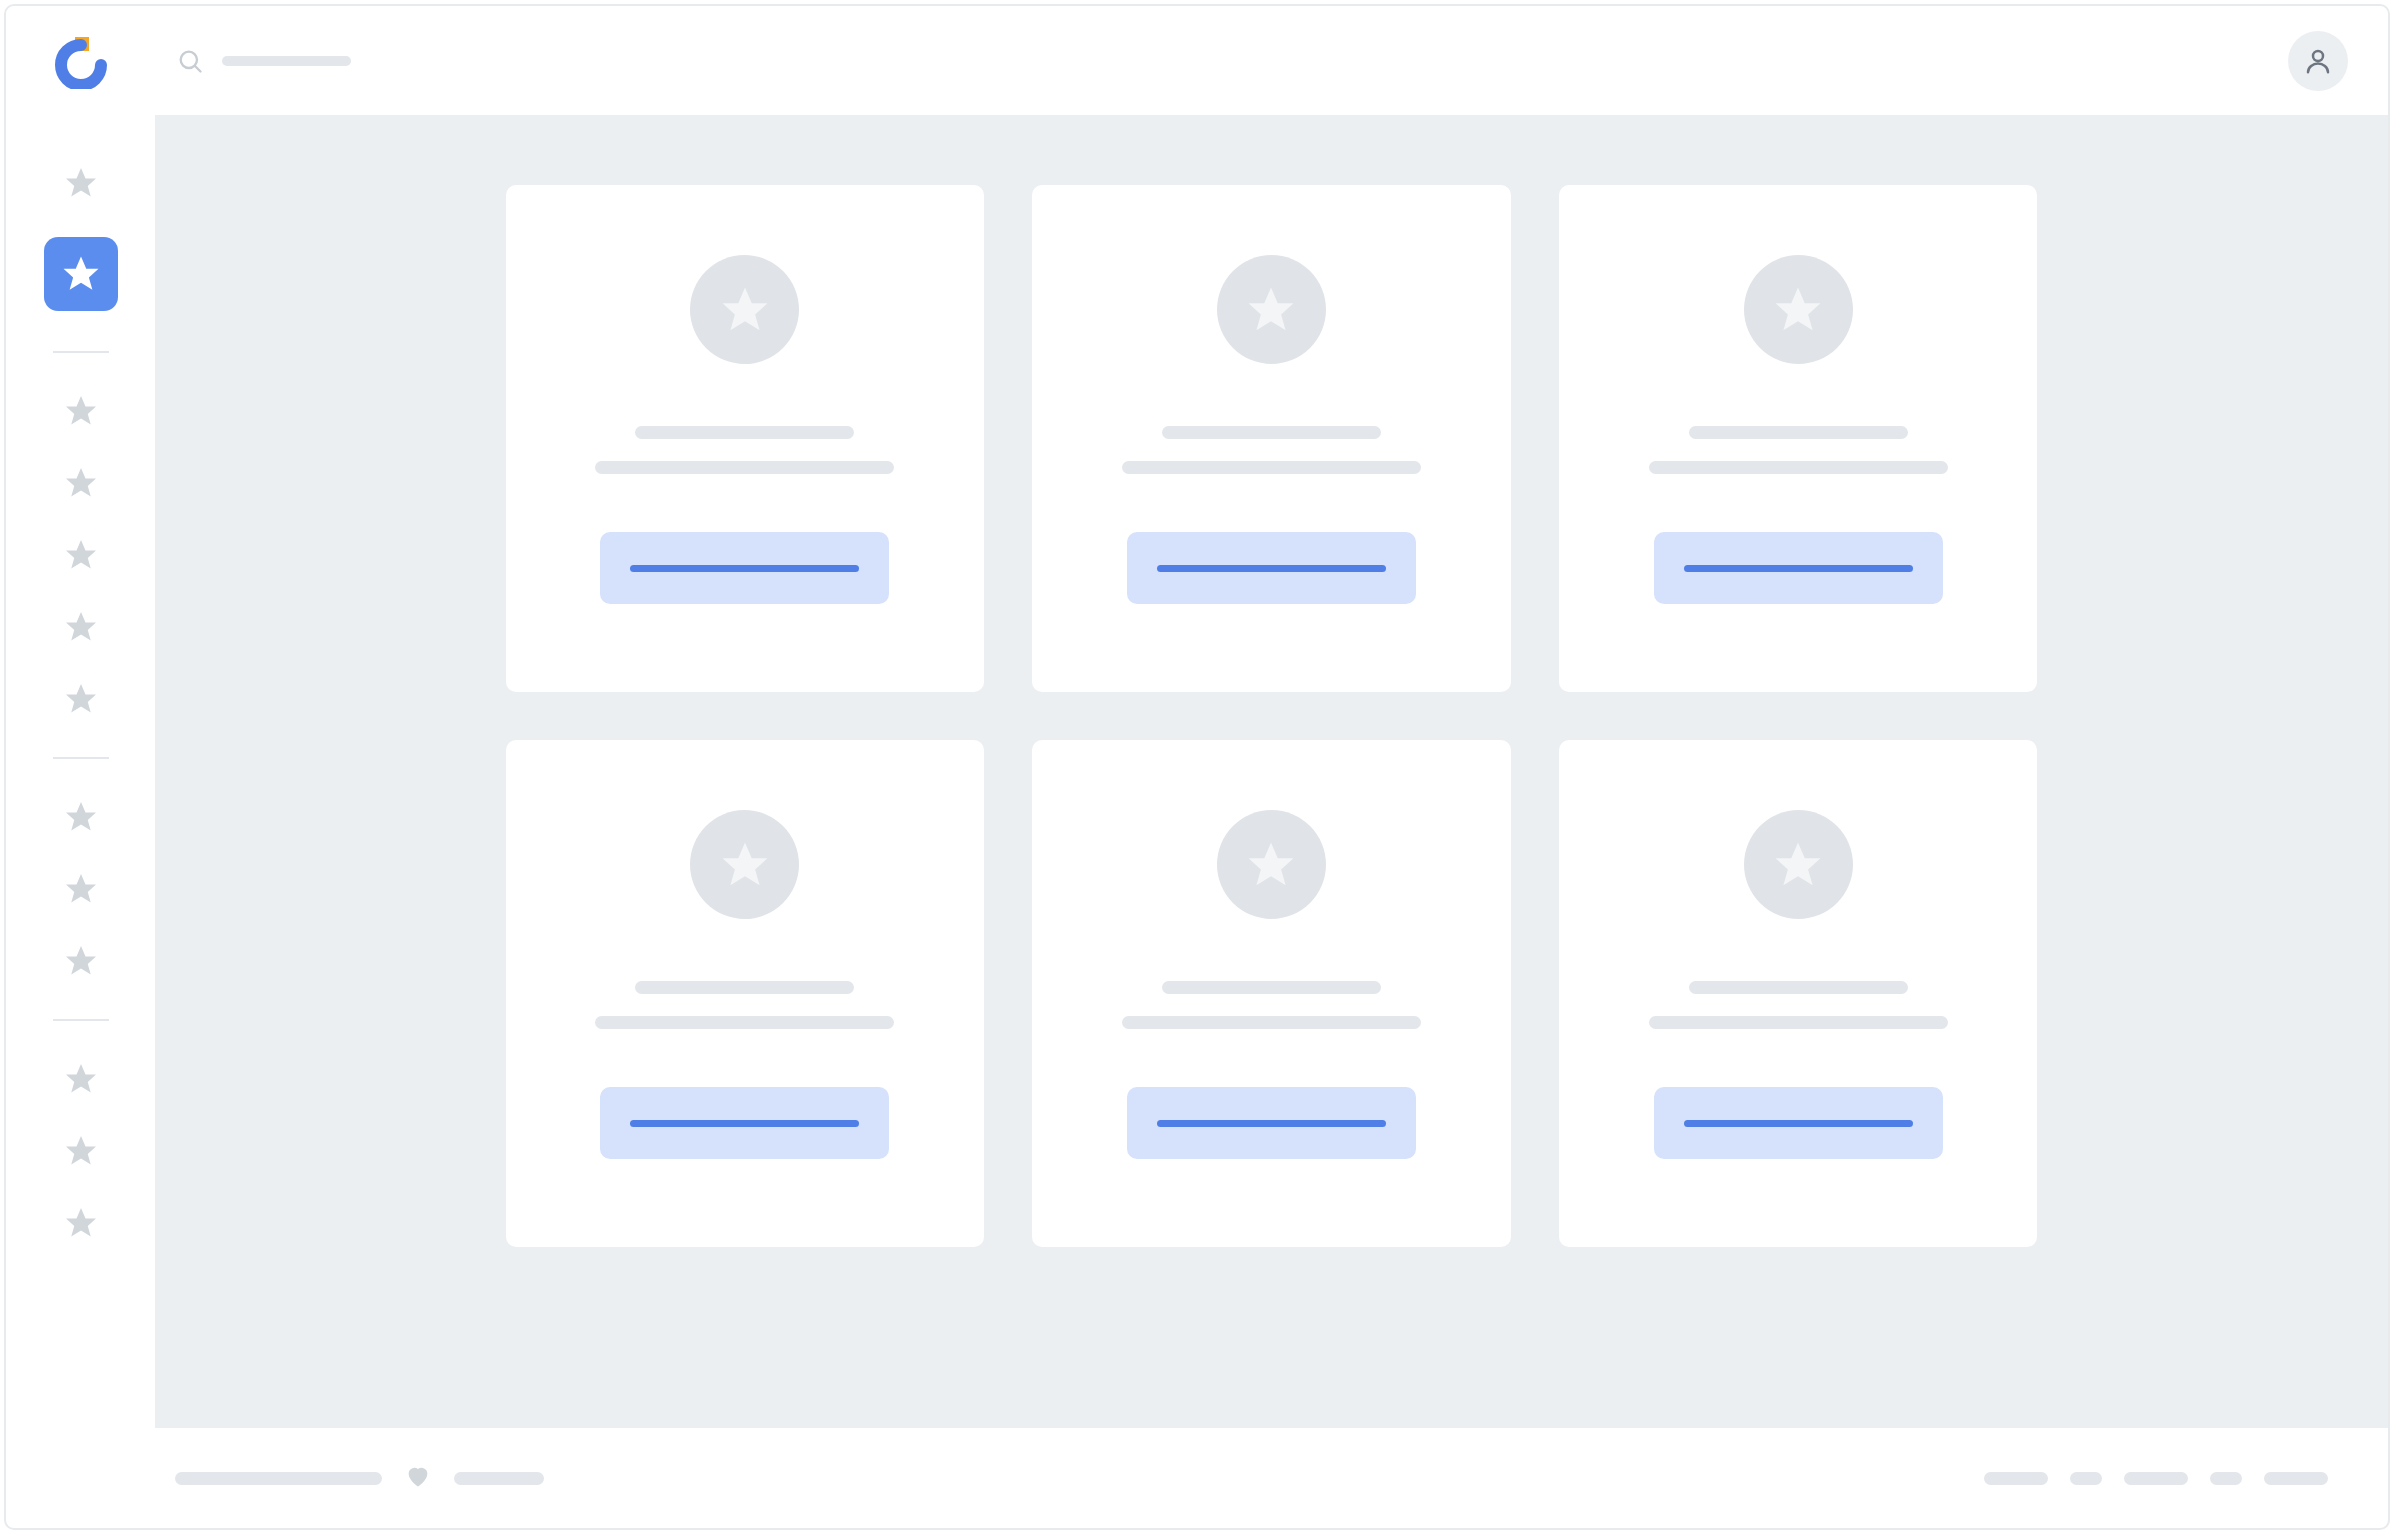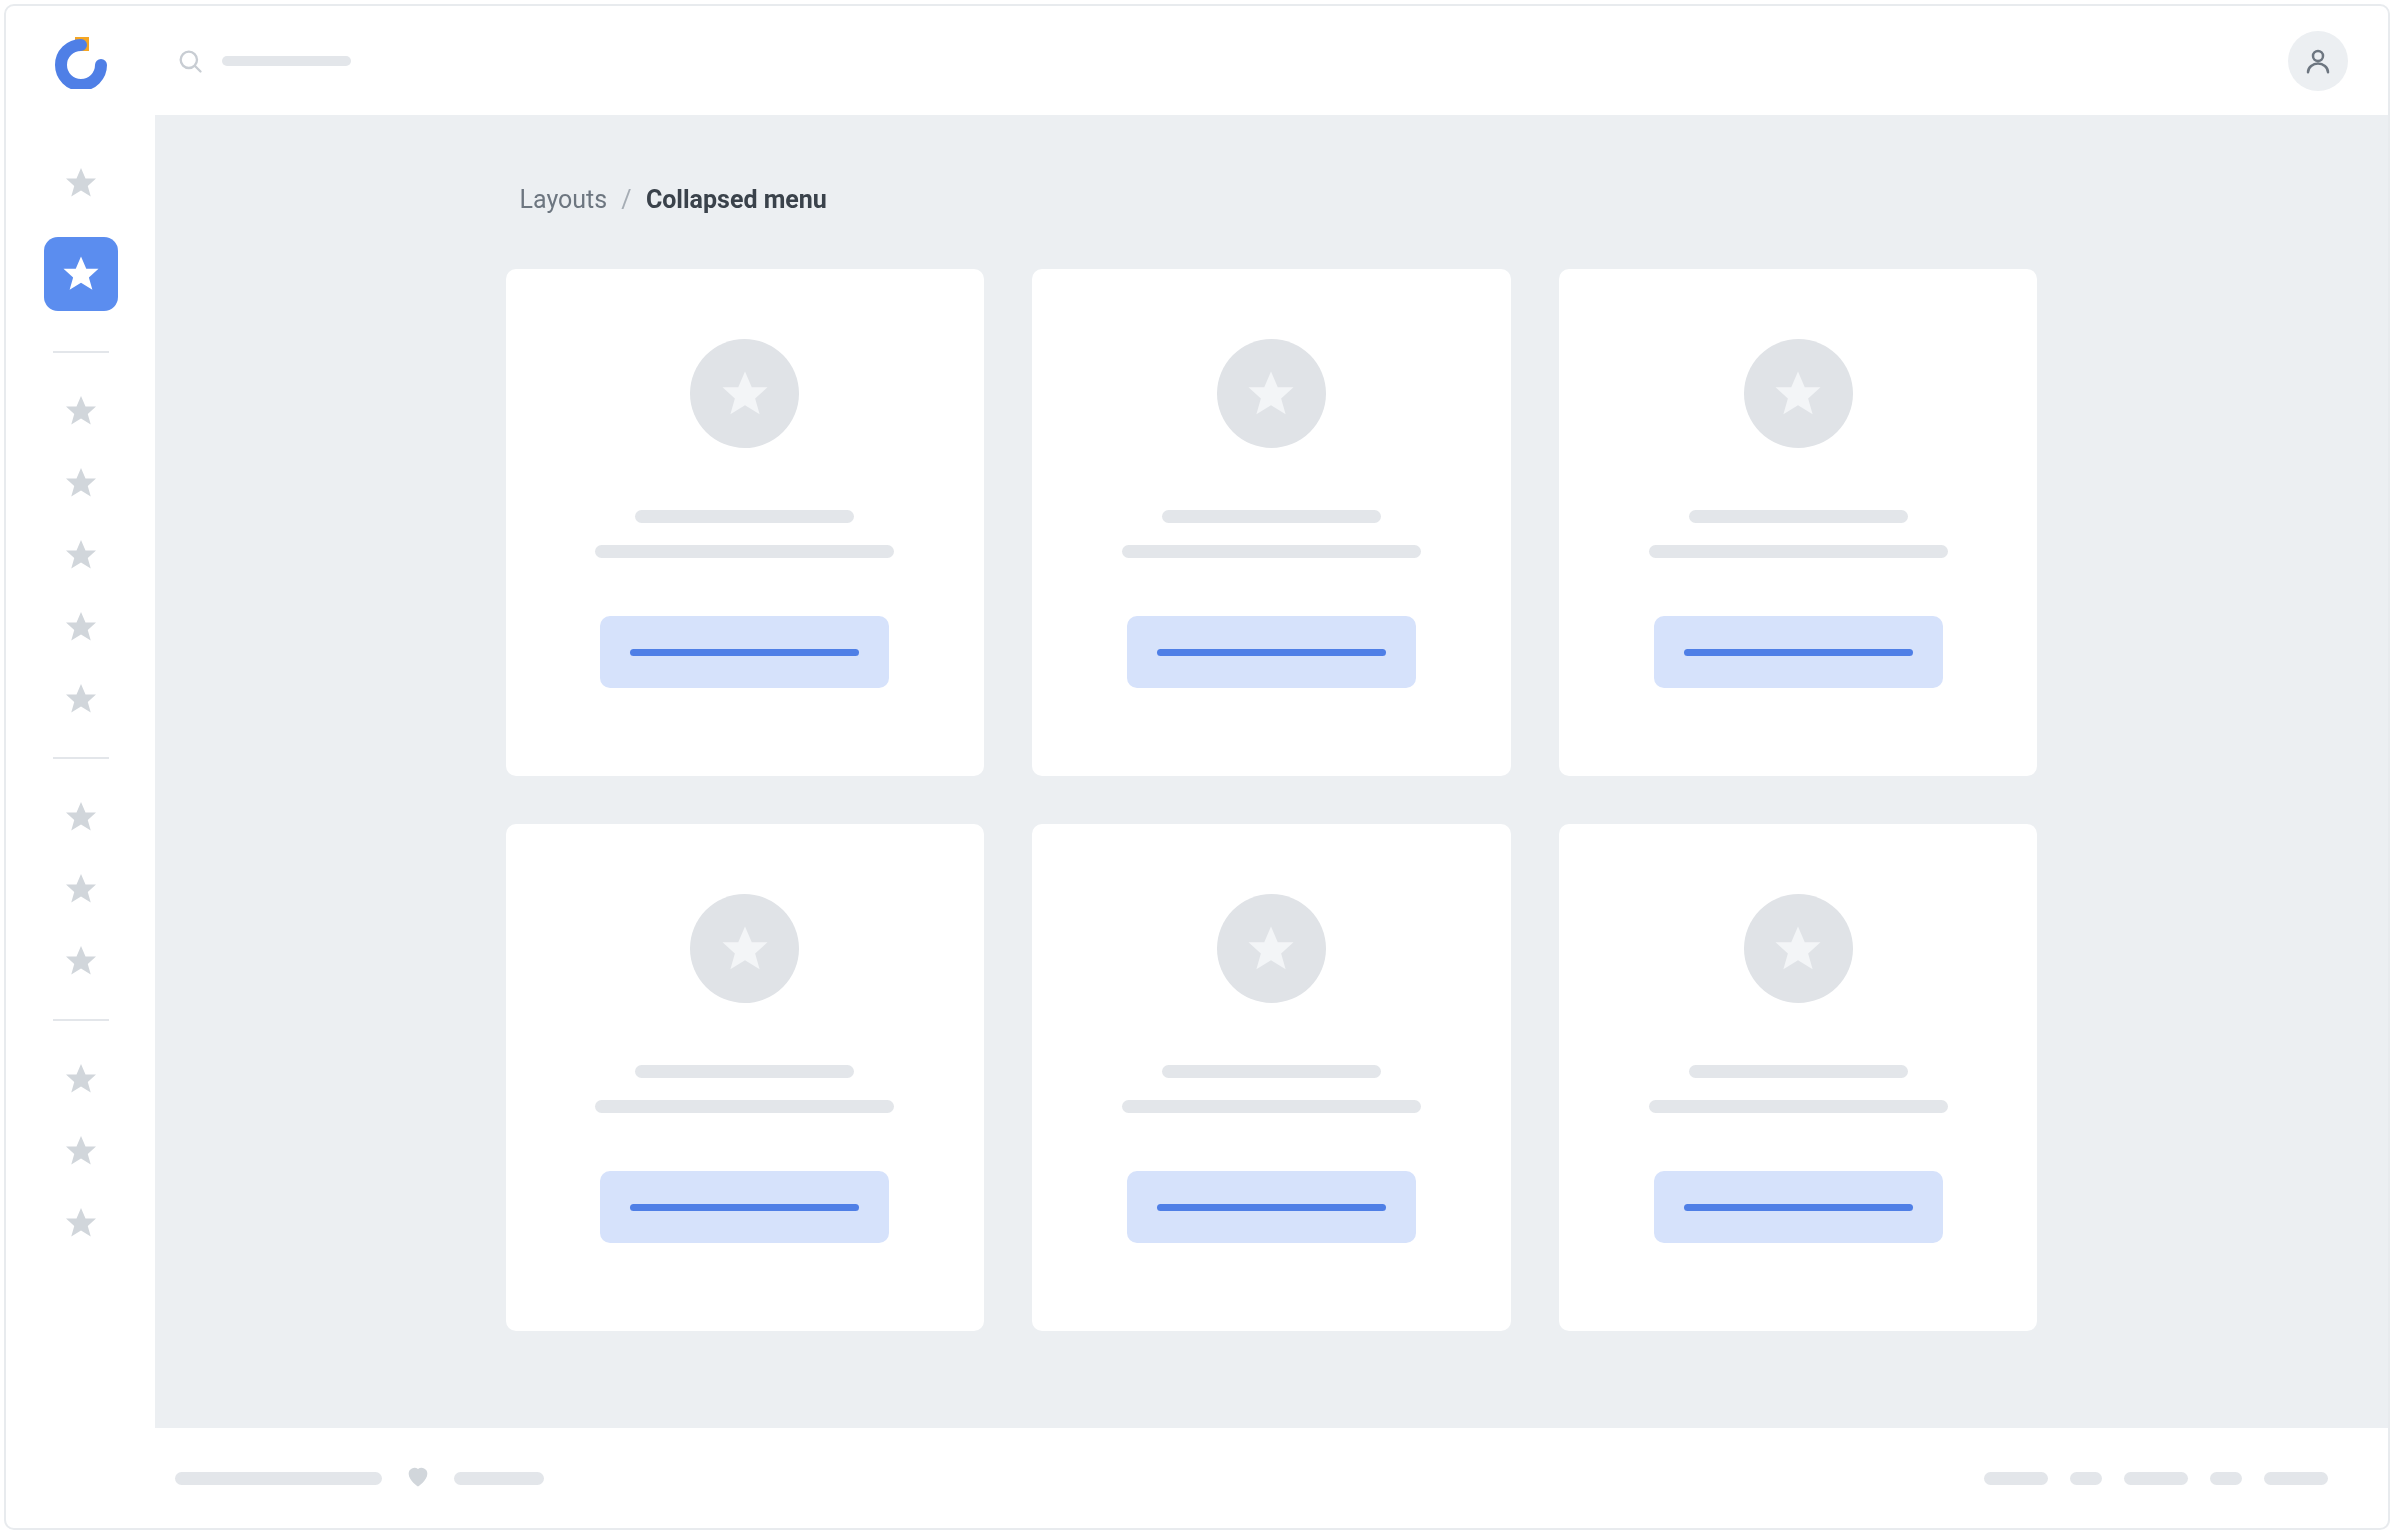--- a/index.html
+++ b/index.html
@@ -329,25 +329,20 @@
             <svg width="36" height="36" viewBox="0 0 24 24">
               <polygon class="star" points="12,2 15,9 22,9 16.5,14 18.5,21 12,17 5.5,21 7.5,14 2,9 9,9"></polygon>
             </svg>
           </div>
       </div>
     </div>
 
     <div class="content">
       <div class="inner">
 
-        <div class="crumb">
-          <span>Layouts</span>
-          <span class="sep">/</span>
-          <span class="cur">Collapsed menu</span>
-        </div>
 
         <div class="grid">
 
           <div class="card">
             <div class="card-avatar">
                 <svg width="54" height="54" viewBox="0 0 24 24">
                   <polygon class="star" points="12,2 15,9 22,9 16.5,14 18.5,21 12,17 5.5,21 7.5,14 2,9 9,9"></polygon>
                 </svg>
               </div>
             <div class="line1"></div>

